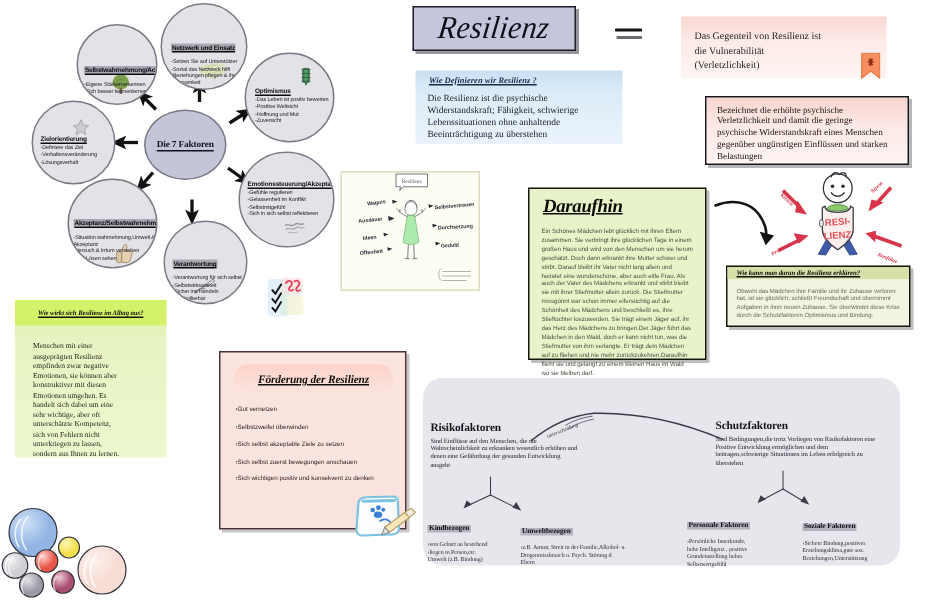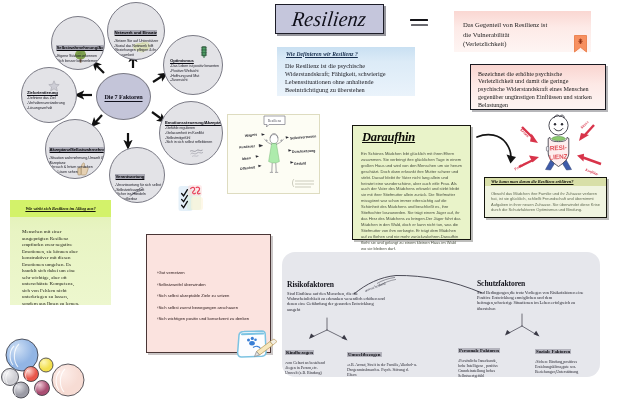--- a/index.html
+++ b/index.html
@@ -381,20 +381,21 @@
     <div class="hd">Wie kann man daran die Resilienz erklären?</div>
     <div class="bd">Obwohl das Mädchen ihre Familie und ihr Zuhause verloren hat, ist sie glücklich, schließt Freundschaft und übernimmt Aufgaben in ihrer neuen Zuhause. Sie überwindet diese Krise durch die Schutzfaktoren Optimismus und Bindung.</div>
   </div>
 
   <div class="abs" id="alltag">
     <div class="hd">Wie wirkt sich Resilienz im Alltag aus?</div>
     <div class="bd">Menschen mit einer ausgeprägten Resilienz empfinden zwar negative Emotionen, sie können aber konstruktiver mit diesen Emotionen umgehen. Es handelt sich dabei um eine sehr wichtige, aber oft unterschätzte Kompetenz, sich von Fehlern nicht unterkriegen zu lassen, sondern aus Ihnen zu lernen.</div>
   </div>
 
   <div class="abs" id="foerd">
+    <div class="hd">Förderung der Resilienz</div>
     <ul id="foerdlist">
         <li>›Gut vernetzen</li>
         <li>›Selbstzweifel überwinden</li>
         <li>›Sich selbst akzeptable Ziele zu setzen</li>
         <li>›Sich selbst zuerst bewegungen anschauen</li>
         <li>›Sich wichtigen positiv und konsekvent zu denken</li>
       </ul>
   </div>
 
   <div class="abs" id="rsp">

